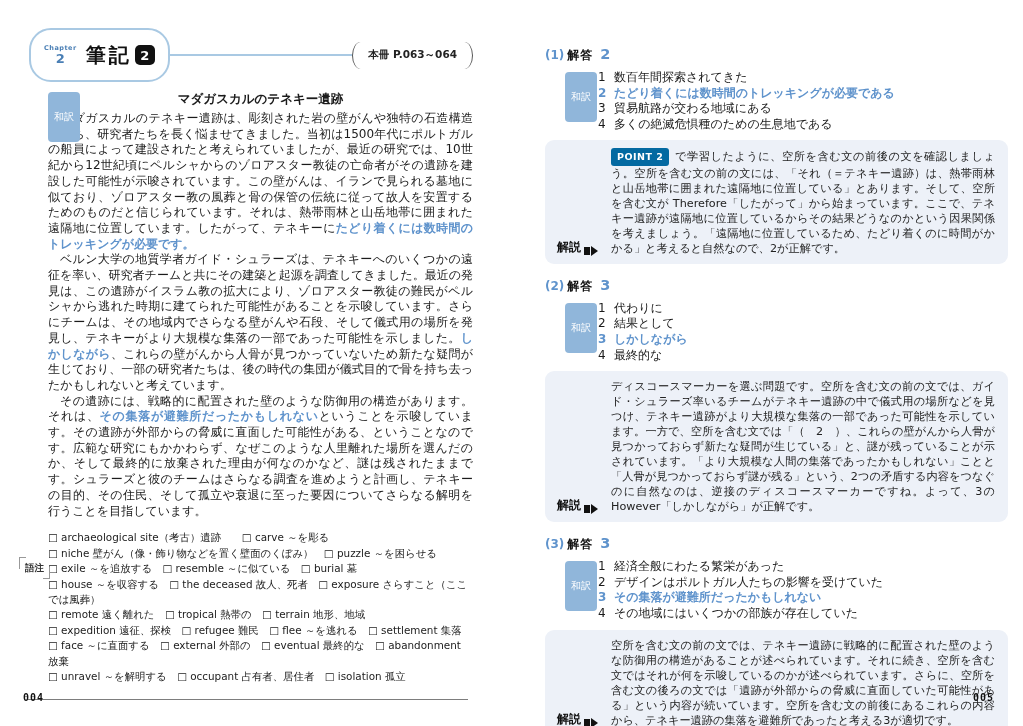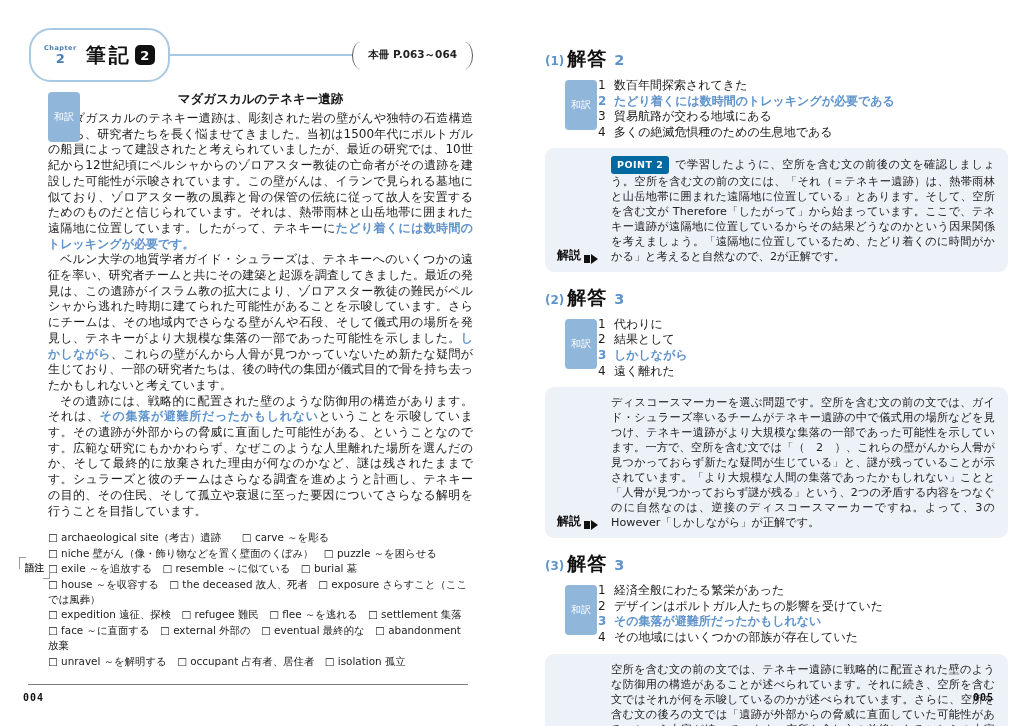--- a/index.html
+++ b/index.html
@@ -41,21 +41,21 @@
   .divider{margin-top:15px;border:none;border-top:1.2px solid #7d7d7d;width:440px;}
   .page-num{position:absolute;font-family:"DejaVu Sans Mono","Liberation Mono",monospace;
     font-weight:bold;font-size:10px;letter-spacing:1px;color:#111;}
   .page-num-left{left:23px;top:692px;}
   .page-num-right{left:973px;top:692px;}
   
   .right-page{position:absolute;left:545px;top:46px;width:463px;}
   .question{margin-bottom:13px;}
   .q-head{display:flex;align-items:baseline;}
   .q-num{color:#5f93cc;font-size:12px;font-weight:bold;}
-  .q-ans-label{font-size:19px;font-weight:bold;color:#111;margin-left:3px;letter-spacing:1px;}
+  .q-ans-label{font-size:12px;font-weight:bold;color:#111;margin-left:3px;letter-spacing:1px;}
   .q-ans{color:#5f93cc;font-size:14.5px;font-weight:bold;margin-left:7px;}
   .choices{position:relative;margin:6px 0 0 20px;padding-left:33px;}
   .choices .badge-blue{position:absolute;left:0;top:2px;}
   .choice{display:flex;font-size:12px;line-height:15.6px;color:#1b1b1b;}
   .choice-num{width:16px;flex:none;}
   .choice.correct{color:#5f93cc;font-weight:bold;}
   .expl-box{display:flex;background:#edf1f8;border-radius:9px;padding:8px 13px 8px 12px;margin-top:8px;}
   .expl-label{flex:none;width:54px;display:flex;align-items:flex-end;font-weight:bold;font-size:12px;color:#111;padding-top:1px;}
   .arrow-icon{display:inline-flex;align-items:center;margin-left:3px;margin-top:3px;}
   .arrow-bar{width:6px;height:8px;background:#111;margin-right:1px;}
@@ -97,20 +97,21 @@
     <p class="body-para"><span>ベルン大学の地質学者ガイド・シュラーズは、テネキーへのいくつかの遠征を率い、研究者チームと共にその建築と起源を調査してきました。最近の発見は、この遺跡がイスラム教の拡大により、ゾロアスター教徒の難民がペルシャから逃れた時期に建てられた可能性があることを示唆しています。さらにチームは、その地域内でさらなる壁がんや石段、そして儀式用の場所を発見し、テネキーがより大規模な集落の一部であった可能性を示しました。</span><span class="hl">しかしながら</span><span>、これらの壁がんから人骨が見つかっていないため新たな疑問が生じており、一部の研究者たちは、後の時代の集団が儀式目的で骨を持ち去ったかもしれないと考えています。</span></p>
 
     <p class="body-para"><span>その遺跡には、戦略的に配置された壁のような防御用の構造があります。それは、</span><span class="hl">その集落が避難所だったかもしれない</span><span>ということを示唆しています。その遺跡が外部からの脅威に直面した可能性がある、ということなのです。広範な研究にもかかわらず、なぜこのような人里離れた場所を選んだのか、そして最終的に放棄された理由が何なのかなど、謎は残されたままです。シュラーズと彼のチームはさらなる調査を進めようと計画し、テネキーの目的、その住民、そして孤立や衰退に至った要因についてさらなる解明を行うことを目指しています。</span></p>
 
     <div class="glossary">
       <span class="goshu-label">語注</span>
       <div class="glossary-line">□ archaeological site（考古）遺跡　　□ carve ～を彫る</div>
       <div class="glossary-line">□ niche 壁がん（像・飾り物などを置く壁面のくぼみ）　□ puzzle ～を困らせる</div>
       <div class="glossary-line">□ exile ～を追放する　□ resemble ～に似ている　□ burial 墓</div>
       <div class="glossary-line">□ house ～を収容する　□ the deceased 故人、死者　□ exposure さらすこと（ここでは風葬）</div>
+      <div class="glossary-line">□ remote 遠く離れた　□ tropical 熱帯の　□ terrain 地形、地域</div>
       <div class="glossary-line">□ expedition 遠征、探検　□ refugee 難民　□ flee ～を逃れる　□ settlement 集落</div>
       <div class="glossary-line">□ face ～に直面する　□ external 外部の　□ eventual 最終的な　□ abandonment 放棄</div>
       <div class="glossary-line">□ unravel ～を解明する　□ occupant 占有者、居住者　□ isolation 孤立</div>
     </div>
   </div>
 
   <hr class="divider">
 </div>
 
 <div class="right-page">
@@ -167,21 +168,21 @@
       <div class="choice">
           <span class="choice-num">2</span>
           <span>結果として</span>
         </div>
       <div class="choice correct">
           <span class="choice-num">3</span>
           <span>しかしながら</span>
         </div>
       <div class="choice">
           <span class="choice-num">4</span>
-          <span>遠く離れた</span>
+          <span>最終的な</span>
         </div>
     </div>
     <div class="expl-box">
       <div class="expl-label">
         <span>解説</span>
         <span class="arrow-icon">
             <span class="arrow-bar"></span>
             <span class="arrow-tri"></span>
           </span>
       </div>

